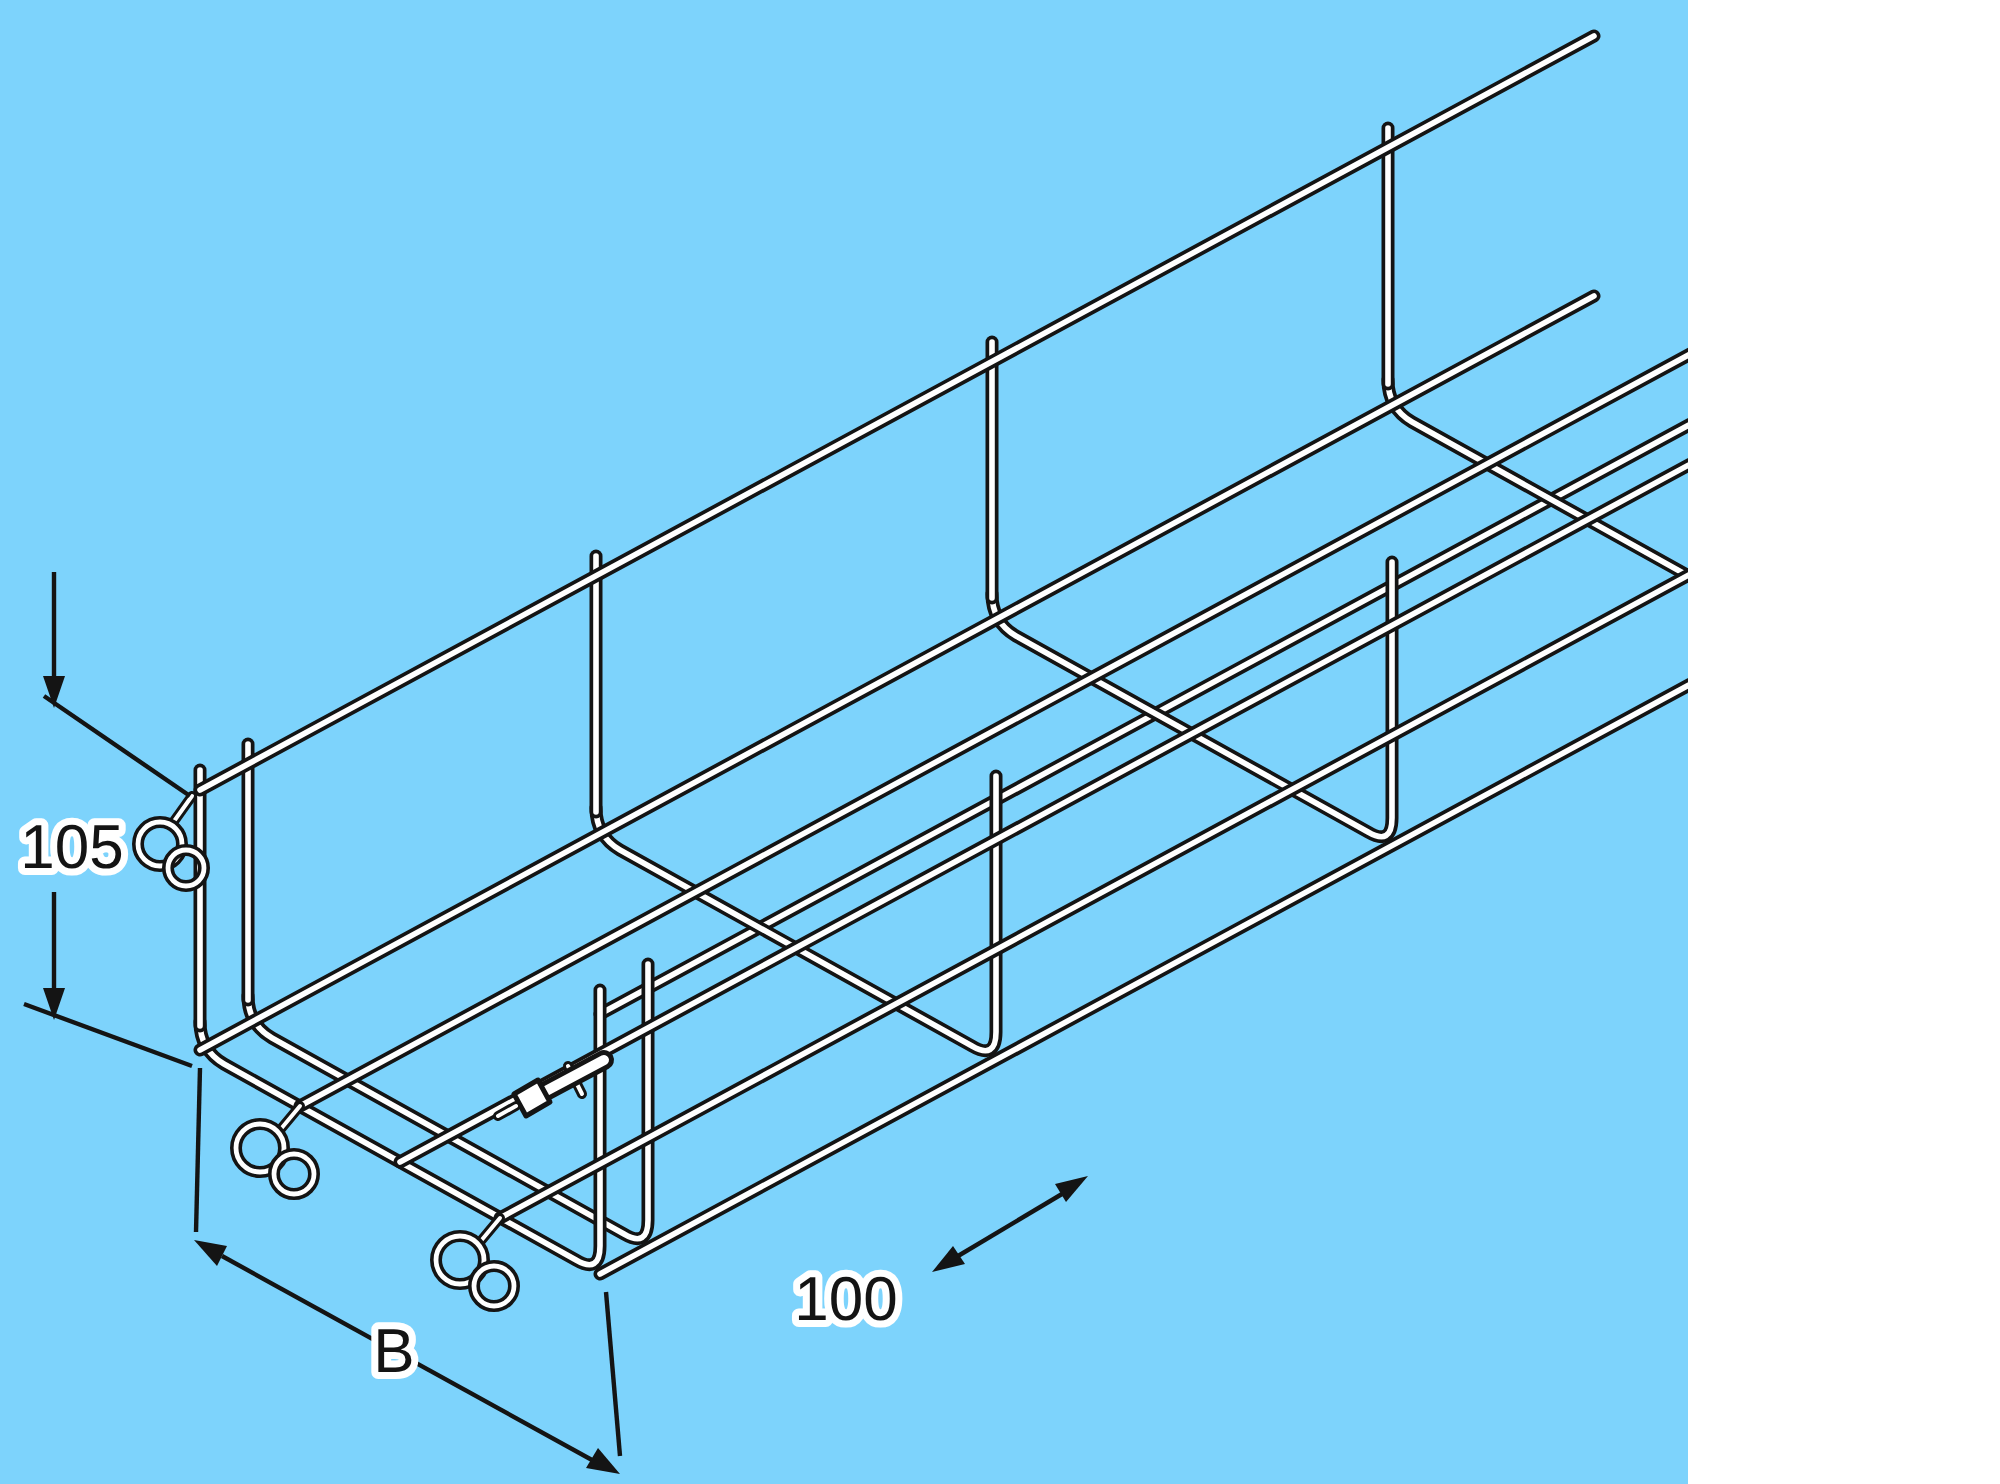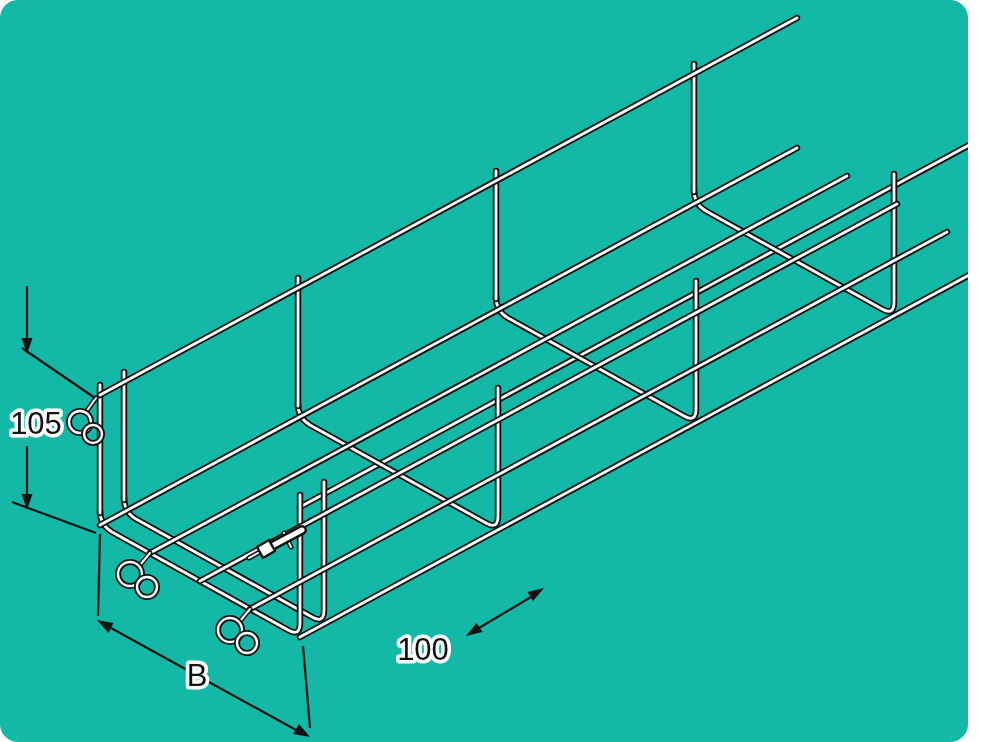--- a/index.html
+++ b/index.html
@@ -1,17 +1,17 @@
 <!DOCTYPE html>
 <html><head>
 <meta charset="utf-8">
 <style>
   html,body{margin:0;padding:0;background:#ffffff;}
-  #stage{position:relative;width:968px;height:742px;background:#14b8a6;overflow:hidden;
-         font-family:"Liberation Sans",sans-serif;border-radius:18px;}
+  #stage{position:relative;width:844px;height:742px;background:#7dd3fc;overflow:hidden;
+         font-family:"Liberation Sans",sans-serif;}
   svg{display:block;}
   .wire-o{fill:none;stroke:#141414;stroke-width:6.5;stroke-linecap:round;stroke-linejoin:round;}
   .wire-i{fill:none;stroke:#ffffff;stroke-width:2.8;stroke-linecap:round;stroke-linejoin:round;}
   .thin-o{fill:none;stroke:#141414;stroke-width:5;stroke-linecap:round;stroke-linejoin:round;}
   .thin-i{fill:none;stroke:#ffffff;stroke-width:2;stroke-linecap:round;stroke-linejoin:round;}
   .bolt-o{fill:none;stroke:#141414;stroke-width:10;stroke-linecap:round;}
   .bolt-i{fill:none;stroke:#ffffff;stroke-width:5;stroke-linecap:round;}
   .dim{fill:none;stroke:#141414;stroke-width:2.2;}
   .arr{fill:#141414;stroke:none;}
   .dimtext{font-family:"Liberation Sans",sans-serif;font-size:31px;fill:#141414;

